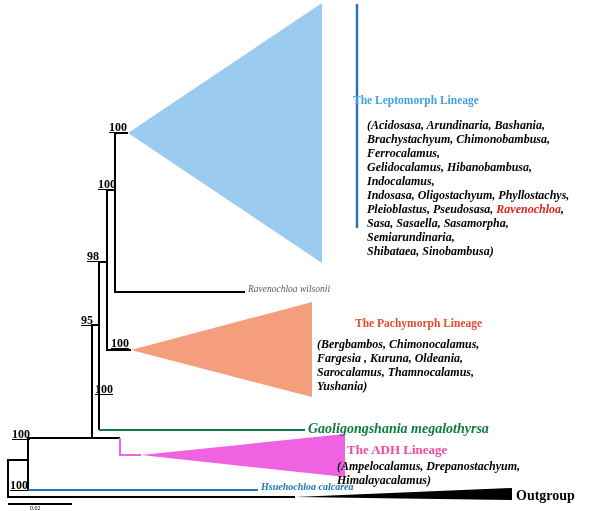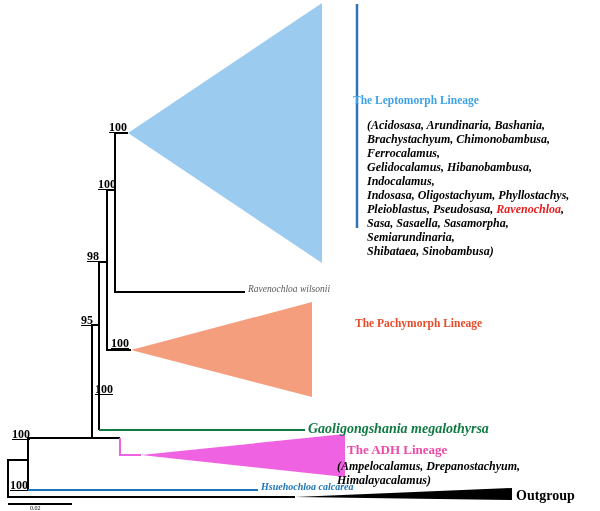--- a/index.html
+++ b/index.html
@@ -66,20 +66,23 @@
 Brachystachyum, Chimonobambusa, Ferrocalamus,
 Gelidocalamus, Hibanobambusa, Indocalamus,
 Indosasa, Oligostachyum, Phyllostachys,
 Pleioblastus, Pseudosasa, </span><span class="red">Ravenochloa</span><span>,
 Sasa, Sasaella, Sasamorpha, Semiarundinaria,
 Shibataea, Sinobambusa)</span></div>
 
   <div class="txt rav" style="left:248px;top:284px;">Ravenochloa wilsonii</div>
 
   <div class="txt lineage-title pach-title" style="left:322px;top:317px;margin-left:33px;">The Pachymorph Lineage</div>
+  <div class="genera" style="left:317px;top:337px;width:210px;">(Bergbambos, Chimonocalamus,
+Fargesia , Kuruna, Oldeania,
+Sarocalamus, Thamnocalamus, Yushania)</div>
 
   <div class="txt gao" style="left:308px;top:421px;">Gaoligongshania megalothyrsa</div>
 
   <div class="txt lineage-title adh-title" style="left:347px;top:442px;font-size:13px;">The ADH Lineage</div>
   <div class="genera" style="left:337px;top:459px;width:250px;">(Ampelocalamus, Drepanostachyum, Himalayacalamus)</div>
 
   <div class="txt hsu" style="left:261px;top:481px;">Hsuehochloa calcarea</div>
 
   <div class="txt outg" style="left:516px;top:488px;">Outgroup</div>
 

